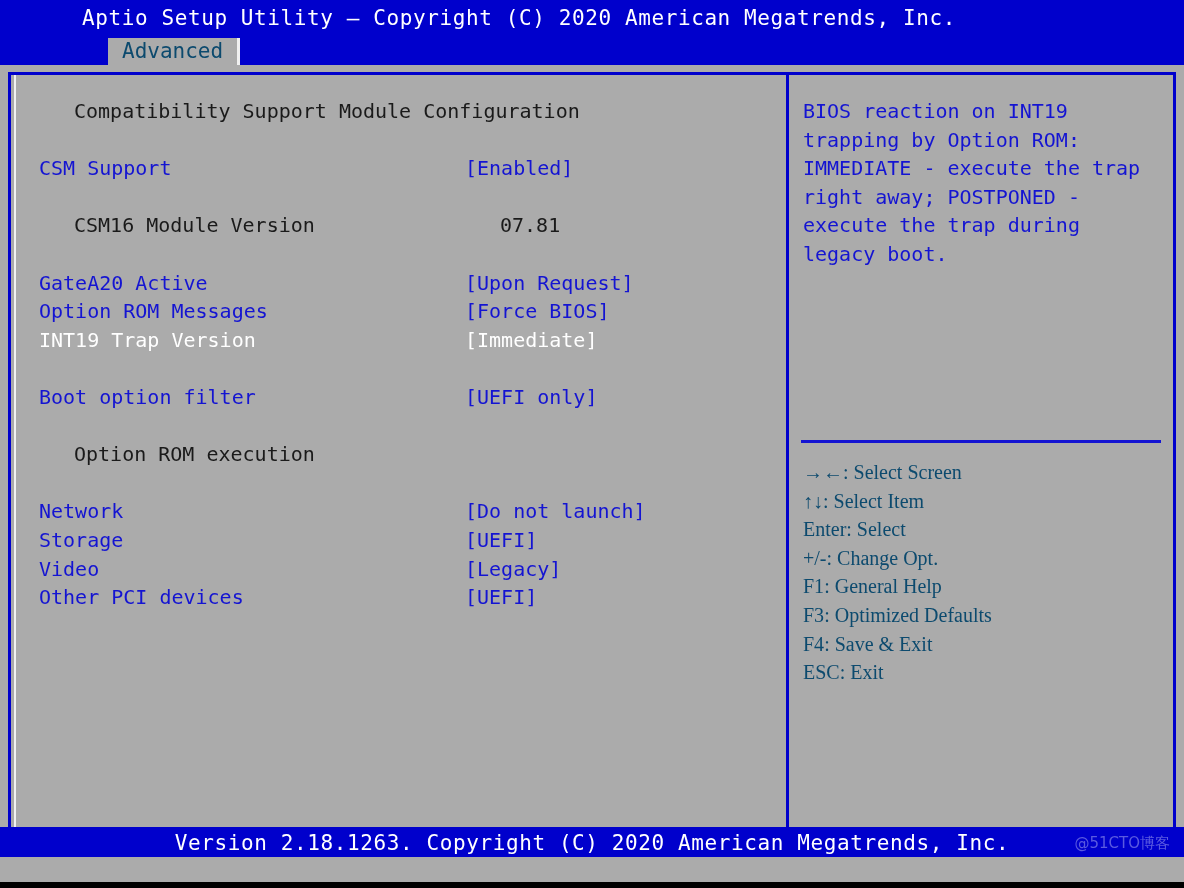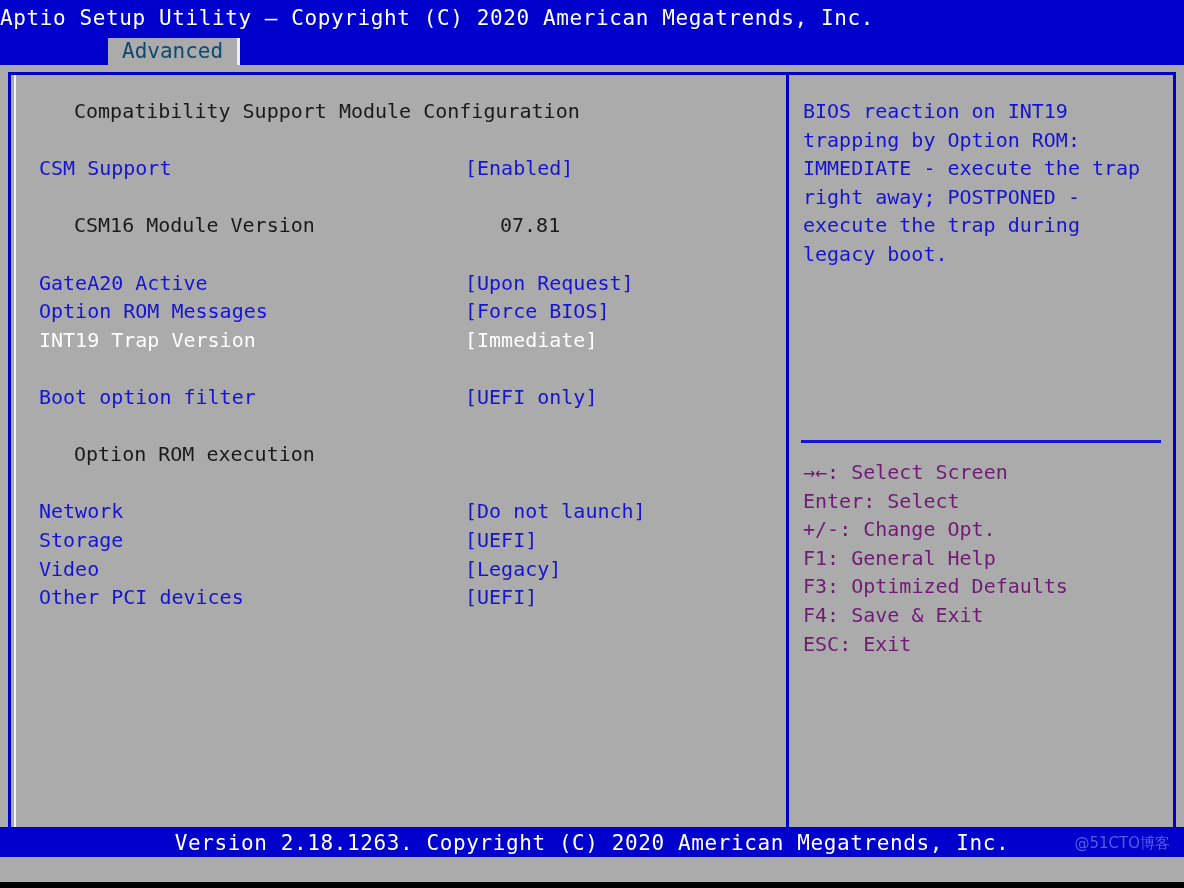--- a/index.html
+++ b/index.html
@@ -29,21 +29,21 @@
     top: 0;
     width: 1184px;
     height: 38px;
     background: #0000cc;
   }
   .titlebar-text {
     position: absolute;
     left: 0;
     top: 6px;
     width: 956px;
-    text-align: left;
+    text-align: right;
     color: #ffffff;
     font-size: 21px;
     letter-spacing: 0.6px;
     white-space: pre;
   }
 
   
   .menubar {
     position: absolute;
     left: 0;
@@ -154,23 +154,24 @@
     top: 365px;
     width: 360px;
     height: 3px;
     background: #1414d2;
   }
   .legend {
     position: absolute;
     left: 14px;
     top: 383px;
     width: 360px;
-    color: #701a75;
+    color: #0c4a6e;
     font-size: 20px;
     line-height: 28.6px;
+    font-family: Liberation Serif, serif;
   }
   .legend-row {
     white-space: pre;
     height: 28.6px;
   }
   .legend-keys { display: inline; }
 
   
   .footer {
     position: absolute;
@@ -244,20 +245,21 @@
         <div class="row"><span class="label c-blue">Video</span><span class="value c-blue">[Legacy]</span></div>
         <div class="row"><span class="label c-blue">Other PCI devices</span><span class="value c-blue">[UEFI]</span></div>
       </div>
   </div>
 
   <div class="panel panel-right">
     <div class="help-text">BIOS reaction on INT19 trapping by Option ROM: IMMEDIATE - execute the trap right away; POSTPONED - execute the trap during legacy boot.</div>
     <div class="help-sep"></div>
     <div class="legend" id="legend-list">
         <div class="legend-row"><span class="legend-keys">→←</span><span>: Select Screen</span></div>
+        <div class="legend-row"><span class="legend-keys">↑↓</span><span>: Select Item</span></div>
         <div class="legend-row"><span class="legend-keys">Enter</span><span>: Select</span></div>
         <div class="legend-row"><span class="legend-keys">+/-</span><span>: Change Opt.</span></div>
         <div class="legend-row"><span class="legend-keys">F1</span><span>: General Help</span></div>
         <div class="legend-row"><span class="legend-keys">F3</span><span>: Optimized Defaults</span></div>
         <div class="legend-row"><span class="legend-keys">F4</span><span>: Save &amp; Exit</span></div>
         <div class="legend-row"><span class="legend-keys">ESC</span><span>: Exit</span></div>
       </div>
   </div>
 
   <div class="footer">

